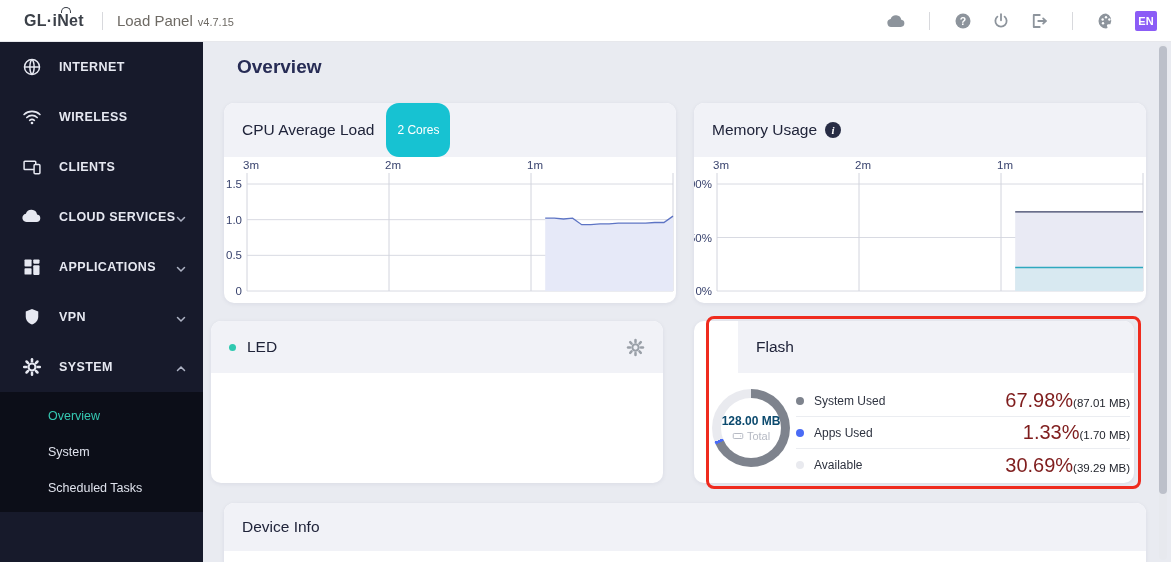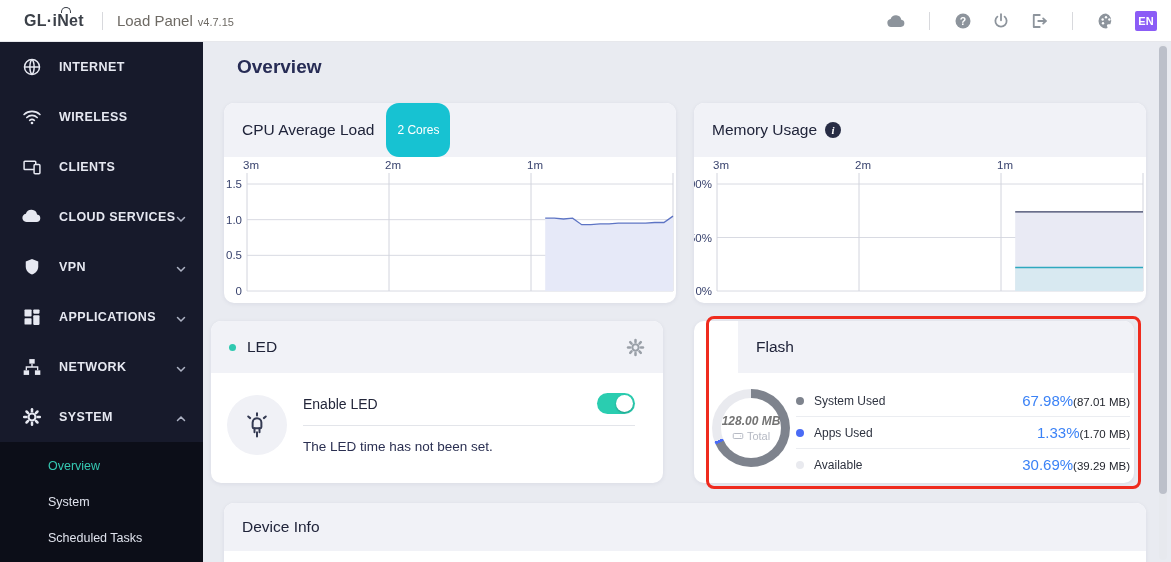--- a/index.html
+++ b/index.html
@@ -72,30 +72,30 @@
   .toggle .knob { position:absolute; right:2px; top:2px; width:17px; height:17px; border-radius:50%; background:#fff;
                   box-shadow:0 1px 2px rgba(0,0,0,.25); }
   .led-divider { position:absolute; left:92px; right:28px; top:52px; height:1px; background:#e3e5ea; }
   .led-note { position:absolute; left:92px; top:66px; font-size:13.5px; color:#2b3052; }
 
   
   .flash-body { position:absolute; left:0; top:52px; width:452px; height:110px; }
   .donut { position:absolute; left:18px; top:16px; width:78px; height:78px; border-radius:50%; }
   .donut-hole { position:absolute; left:9px; top:9px; width:60px; height:60px; border-radius:50%; background:#fff;
                 display:flex; flex-direction:column; align-items:center; justify-content:center; }
-  .donut-total { font-size:12px; font-weight:bold; color:#737373; white-space:nowrap;font-style:italic; }
+  .donut-total { font-size:12px; font-weight:bold; color:#0c4a6e; white-space:nowrap; }
   .donut-sub { display:flex; align-items:center; gap:3px; margin-top:2px; }
   .donut-sub span { font-size:11px; color:#b6bac4; }
   .flash-legend { position:absolute; left:102px; right:16px; top:12px; }
   .flash-row { height:32px; display:flex; align-items:center; border-bottom:1px solid #ebedf1; }
   .flash-row:last-child { border-bottom:none; }
   .flash-dot { width:8px; height:8px; border-radius:50%; margin-right:10px; flex:0 0 auto; }
   .flash-label { font-size:12px; color:#2e3340; }
   .flash-val { margin-left:auto; white-space:nowrap; }
-  .flash-pct { font-size:15px; color:#3b82f6; }
+  .flash-pct { font-size:20px; color:#7f1d1d; }
   .flash-size { font-size:11.5px; color:#23262e; }
 
   
   .annotation { position:absolute; left:503px; top:274px; width:435px; height:173px;
                 border:3px solid #ef2b1e; border-radius:8px; z-index:8; pointer-events:none; }
 
   
   .scroll-track { position:absolute; left:956px; top:2px; width:8px; height:516px; background:#e7e9ee; border-radius:4px; }
   .scroll-thumb { position:absolute; left:0; top:2px; width:8px; height:448px; background:#bcc0ca; border-radius:4px; cursor:pointer; }
 </style>
@@ -198,65 +198,49 @@
       <span class="ni-label">CLOUD SERVICES</span>
       <span class="chev">
         <svg width="12" height="12" viewBox="0 0 24 24" fill="none" stroke="#aeb3c4" stroke-width="3" stroke-linecap="round">
             <path d="M5,9 l7,7 7,-7"></path>
           </svg>
       </span>
     </div>
 
     <div class="nav-item">
       <span class="ni-icon">
-        <svg width="20" height="20" viewBox="0 0 24 24">
-            <path d="M12,2.5 l7.5,2.8 v6 c0,4.8 -3.2,8 -7.5,9.7 c-4.3,-1.7 -7.5,-4.9 -7.5,-9.7 v-6 z" fill="#e6e8f1"></path>
-          </svg>
-      </span>
-      <span class="ni-label">VPN</span>
-      <span class="chev">
-        <svg width="12" height="12" viewBox="0 0 24 24" fill="none" stroke="#aeb3c4" stroke-width="3" stroke-linecap="round">
-            <path d="M5,9 l7,7 7,-7"></path>
-          </svg>
-      </span>
-    </div>
-
-    <div class="nav-item">
-      <span class="ni-icon">
         <svg width="20" height="20" viewBox="0 0 24 24" fill="#e6e8f1">
             <rect x="3" y="3" width="8.5" height="8.5" rx="1"></rect>
             <rect x="13.5" y="3" width="7.5" height="5" rx="1"></rect>
             <rect x="3" y="13.5" width="8.5" height="7.5" rx="1"></rect>
             <rect x="13.5" y="10" width="7.5" height="11.5" rx="1"></rect>
           </svg>
       </span>
       <span class="ni-label">APPLICATIONS</span>
       <span class="chev">
         <svg width="12" height="12" viewBox="0 0 24 24" fill="none" stroke="#aeb3c4" stroke-width="3" stroke-linecap="round">
             <path d="M5,9 l7,7 7,-7"></path>
           </svg>
       </span>
     </div>
 
     <div class="nav-item">
       <span class="ni-icon">
-        <svg width="20" height="20" viewBox="0 0 24 24" fill="#e6e8f1" stroke="#e6e8f1" stroke-width="1.6">
-            <rect x="8.75" y="2.5" width="6.5" height="5.5" fill="#e6e8f1" stroke="none"></rect>
-            <rect x="2" y="16" width="6.5" height="5.5" fill="#e6e8f1" stroke="none"></rect>
-            <rect x="15.5" y="16" width="6.5" height="5.5" fill="#e6e8f1" stroke="none"></rect>
-            <path d="M12,8 v4 M5.2,16 v-4 h13.6 v4" fill="none"></path>
-          </svg>
-      </span>
-      <span class="ni-label">NETWORK</span>
+        <svg width="20" height="20" viewBox="0 0 24 24">
+            <path d="M12,2.5 l7.5,2.8 v6 c0,4.8 -3.2,8 -7.5,9.7 c-4.3,-1.7 -7.5,-4.9 -7.5,-9.7 v-6 z" fill="#e6e8f1"></path>
+          </svg>
+      </span>
+      <span class="ni-label">VPN</span>
       <span class="chev">
         <svg width="12" height="12" viewBox="0 0 24 24" fill="none" stroke="#aeb3c4" stroke-width="3" stroke-linecap="round">
             <path d="M5,9 l7,7 7,-7"></path>
           </svg>
       </span>
     </div>
+
 
     <div class="nav-item">
       <span class="ni-icon">
         <svg width="20" height="20" viewBox="0 0 24 24" fill="none" stroke="#e6e8f1">
             <circle cx="12" cy="12" r="4.2" stroke-width="2.6"></circle>
             <g stroke-width="3" stroke-linecap="round">
               <path d="M12,2.6 v2.6"></path>
               <path d="M12,18.8 v2.6"></path>
               <path d="M2.6,12 h2.6"></path>
               <path d="M18.8,12 h2.6"></path>
@@ -349,37 +333,20 @@
                 <path d="M12,19 v2.4"></path>
                 <path d="M2.6,12 h2.4"></path>
                 <path d="M19,12 h2.4"></path>
                 <path d="M5.3,5.3 l1.7,1.7"></path>
                 <path d="M17,17 l1.7,1.7"></path>
                 <path d="M18.7,5.3 l-1.7,1.7"></path>
                 <path d="M7,17 l-1.7,1.7"></path>
               </g>
             </svg>
         </span>
-      </div>
-      <div class="led-body">
-        <div class="led-avatar">
-          <svg width="30" height="30" viewBox="0 0 24 24" fill="none" stroke="#343a52" stroke-width="1.6" stroke-linecap="round">
-            <path d="M8.5,13.5 v-3.5 a3.5,3.5 0 0 1 7,0 v3.5 a1,1 0 0 1 -1,1 h-5 a1,1 0 0 1 -1,-1 z"></path>
-            <path d="M10,14.5 v3.2 M14,14.5 v3.2 M12,17.7 v3.5"></path>
-            <path d="M5,5.2 l1.5,1.3 M19,5.2 l-1.5,1.3 M12,2.5 v1.8"></path>
-          </svg>
-        </div>
-        <div class="led-row">
-          <span class="led-label">Enable LED</span>
-          <span class="toggle">
-              <span class="knob"></span>
-            </span>
-        </div>
-        <div class="led-divider"></div>
-        <div class="led-note">The LED time has not been set.</div>
       </div>
     </div>
 
     <div class="card card-flash">
       <div class="card-header">
         <span class="card-title">Flash</span>
       </div>
       <div class="flash-body">
         <div class="donut" id="flash-donut" style="background: conic-gradient(rgb(126, 131, 141) 0deg, rgb(126, 131, 141) 244.728deg, rgb(74, 107, 245) 244.728deg, rgb(74, 107, 245) 249.516deg, rgb(233, 234, 239) 249.516deg, rgb(233, 234, 239) 360deg);">
           <div class="donut-hole">

